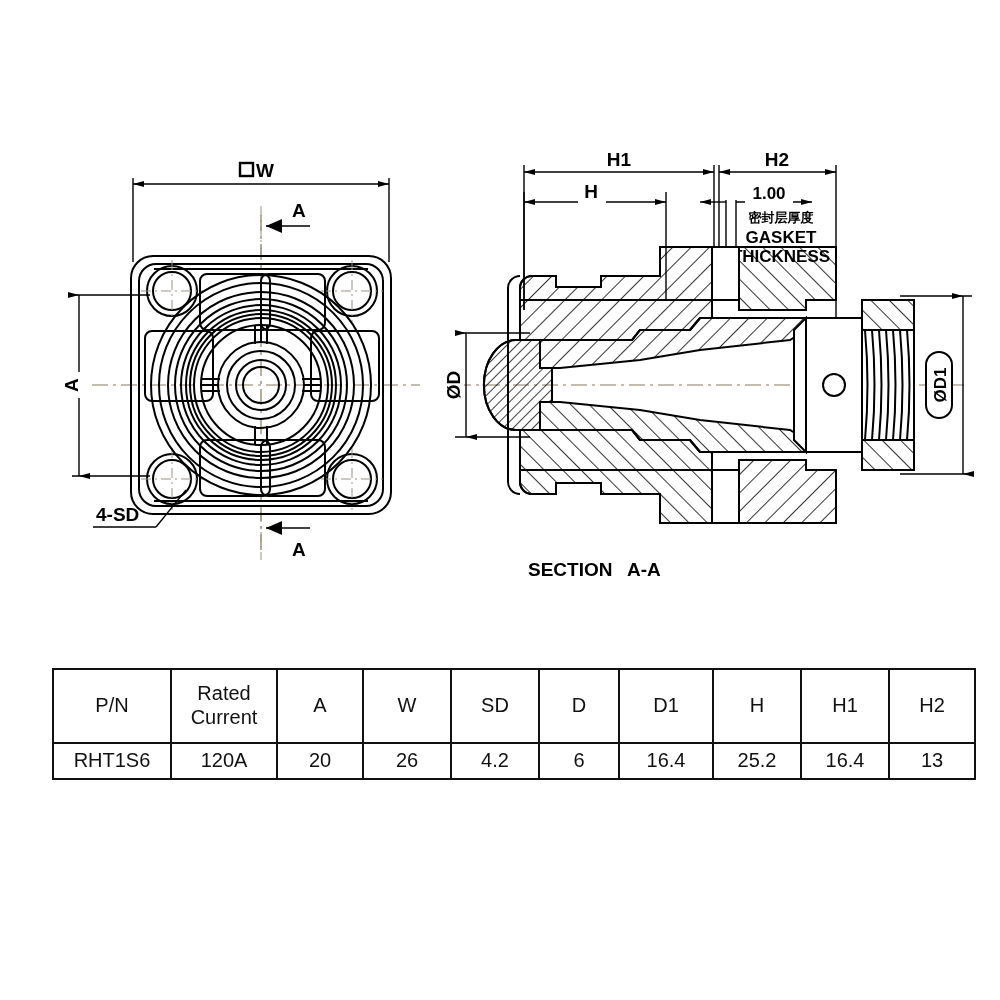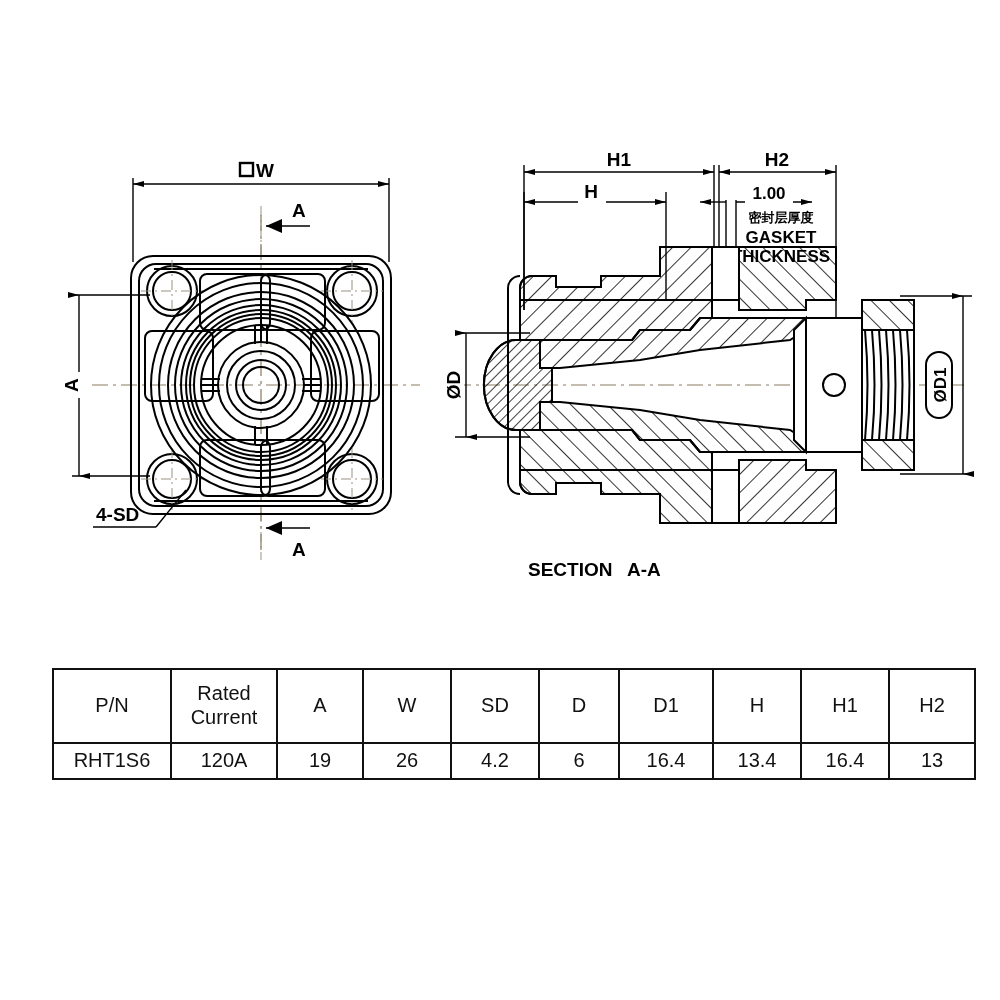--- a/index.html
+++ b/index.html
@@ -352,24 +352,24 @@
         <th class="col-d1">D1</th>
         <th class="col-h">H</th>
         <th class="col-h1">H1</th>
         <th class="col-h2">H2</th>
       </tr>
     </thead>
     <tbody>
       <tr>
         <td>RHT1S6</td>
         <td>120A</td>
-        <td>19</td>
+        <td>20</td>
         <td>26</td>
         <td>4.2</td>
         <td>6</td>
         <td>16.4</td>
-        <td>13.4</td>
+        <td>25.2</td>
         <td>16.4</td>
         <td>13</td>
       </tr>
     </tbody>
   </table>
 </div>
 
 </body></html>

